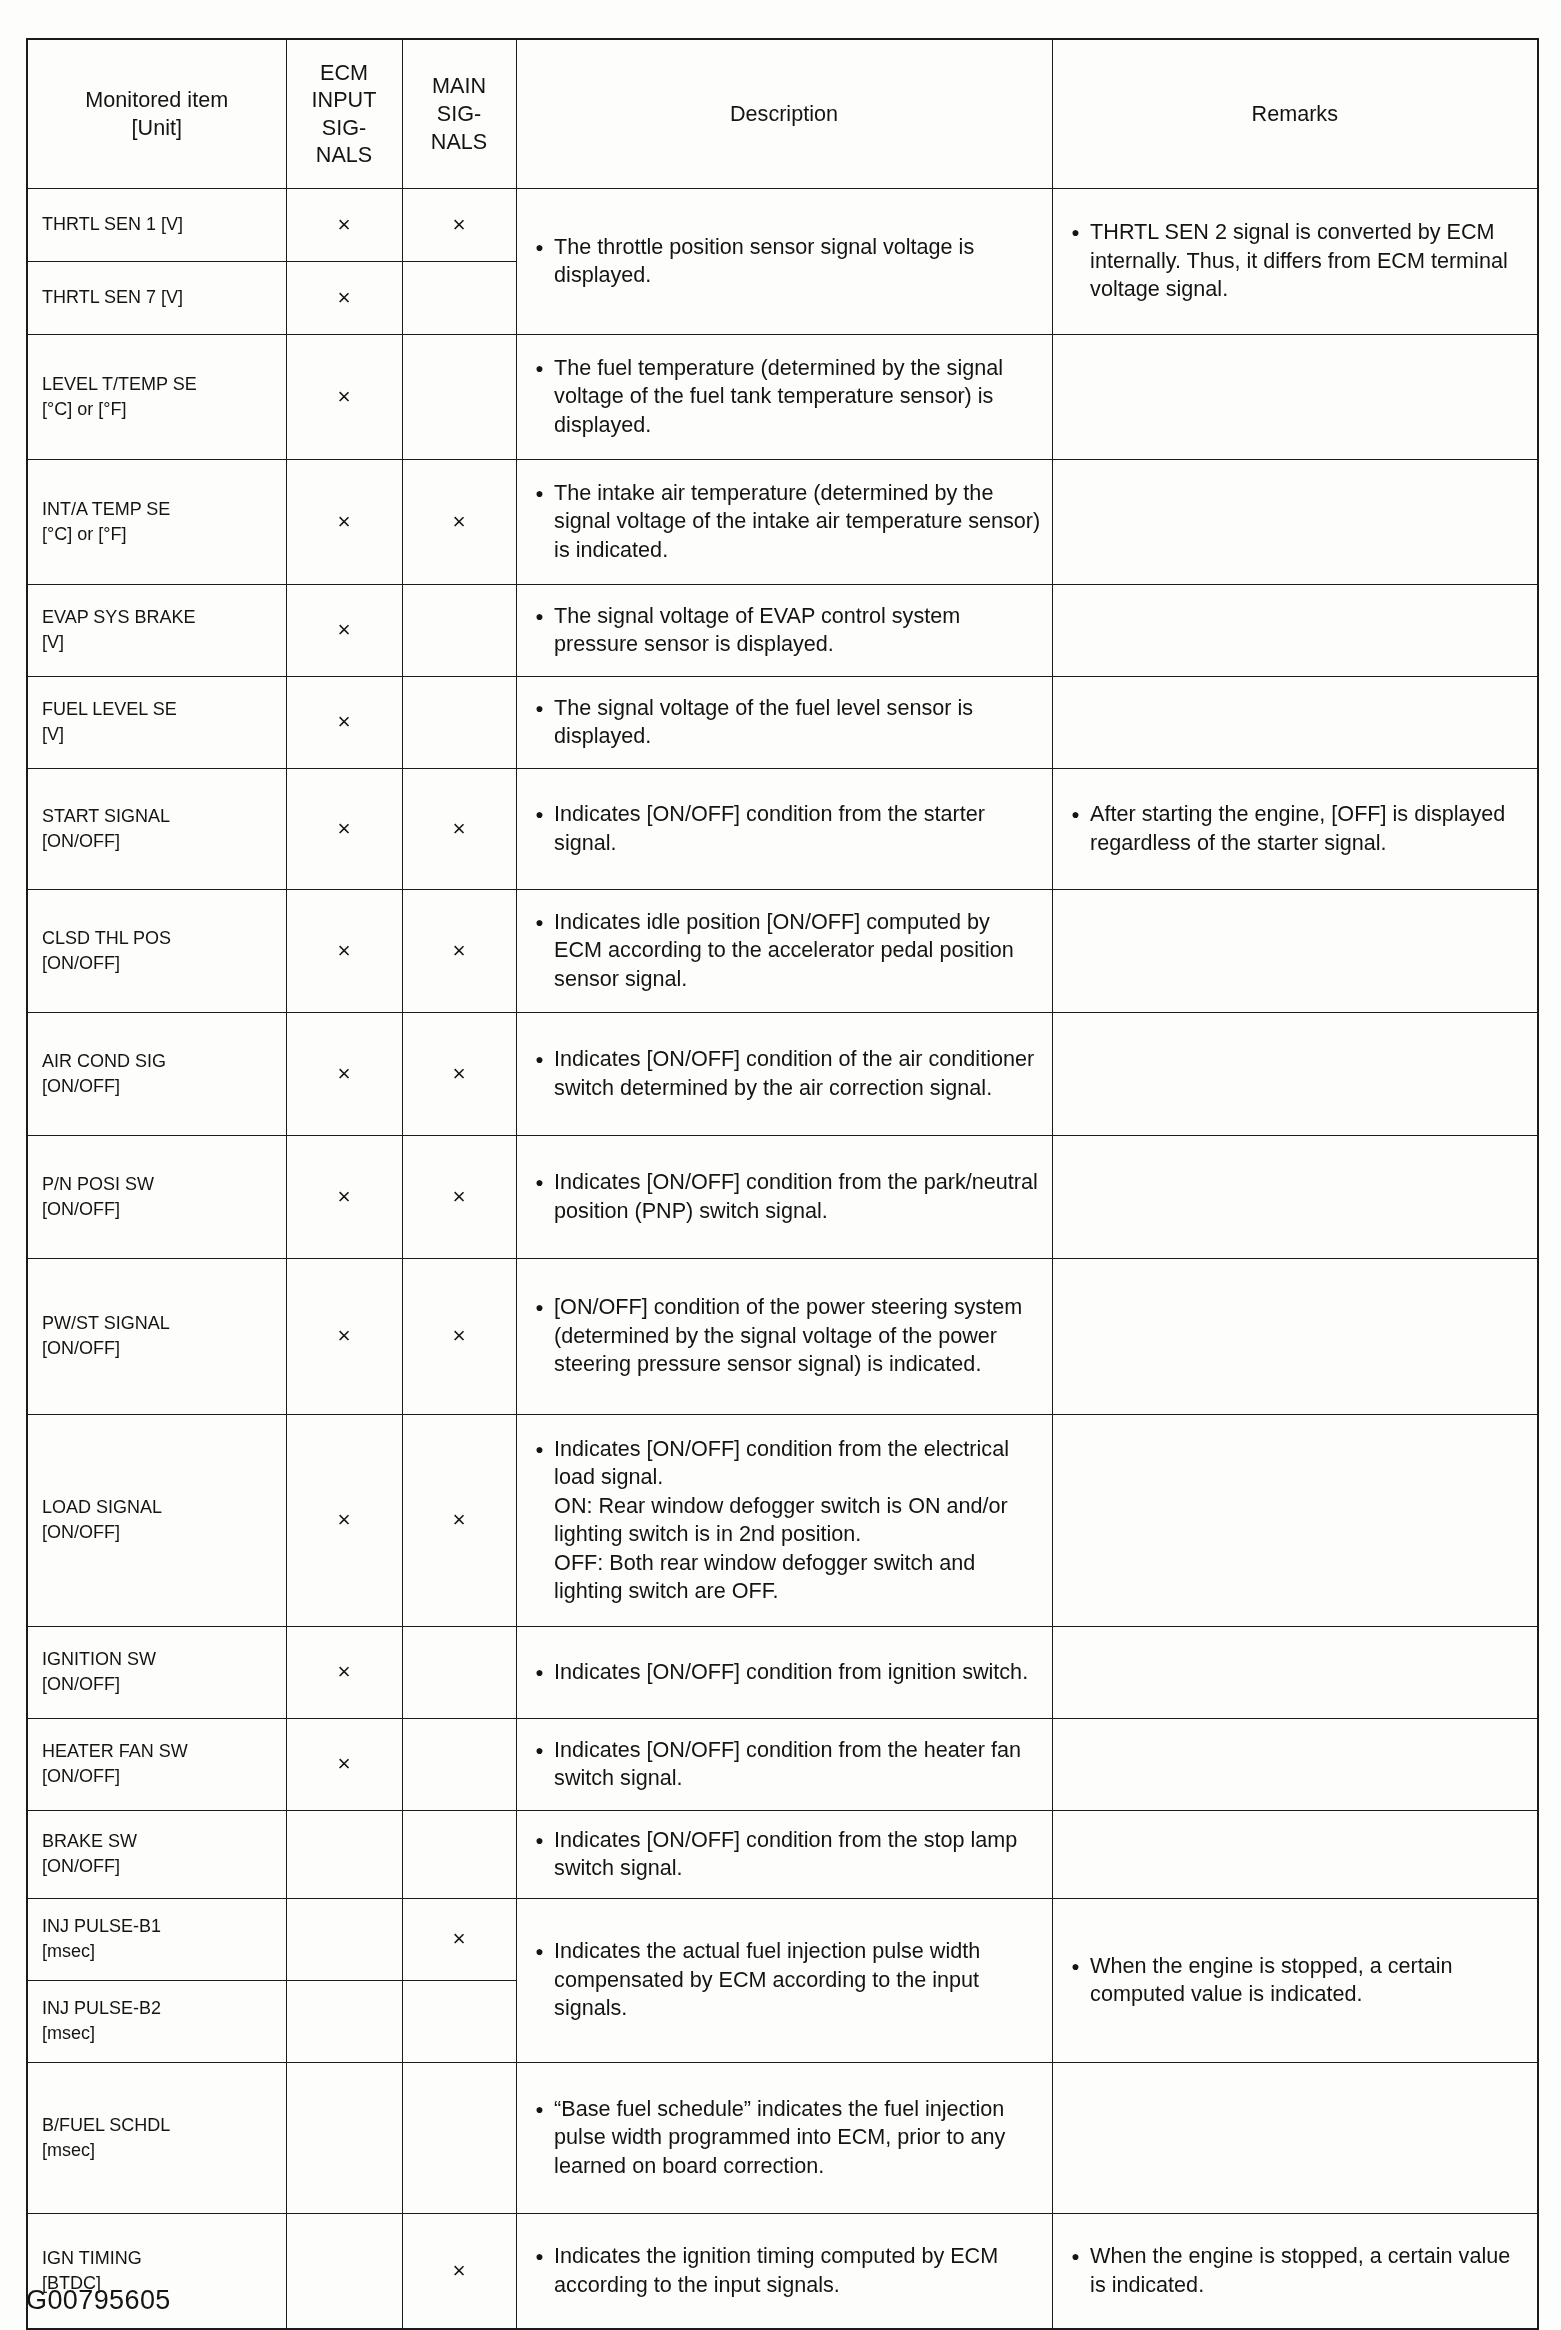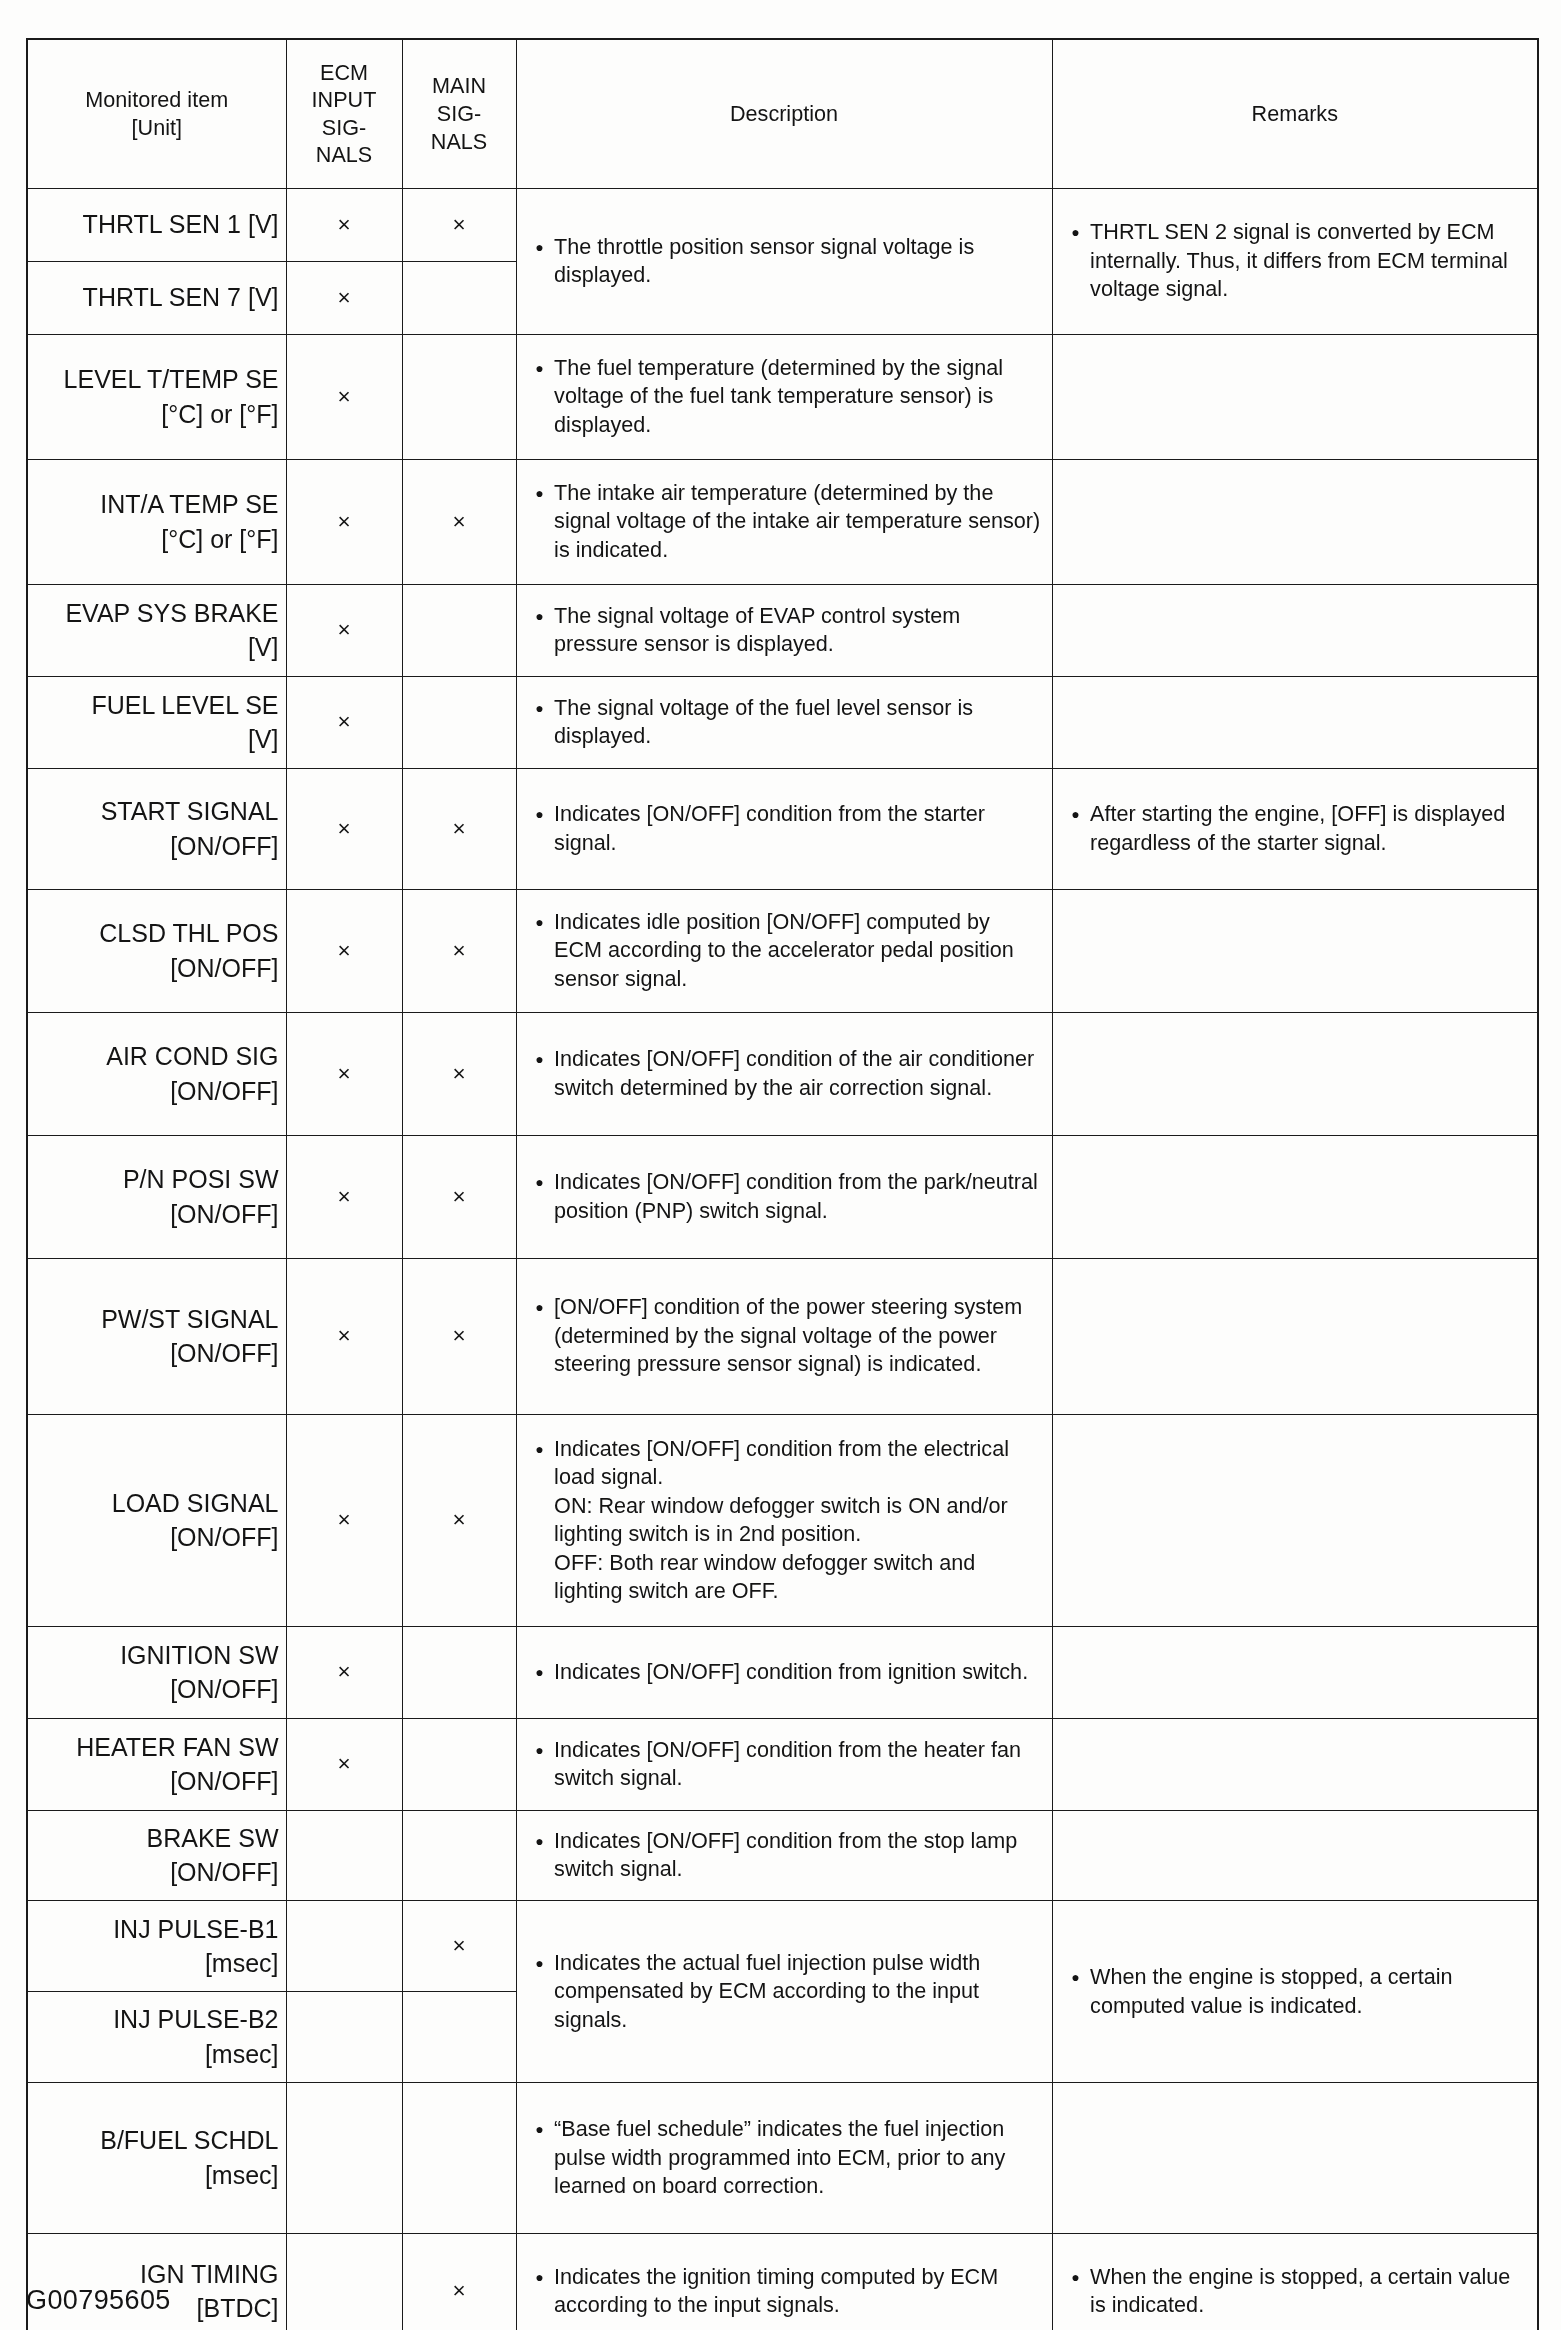--- a/index.html
+++ b/index.html
@@ -28,25 +28,25 @@
   }
   .sig thead th {
     font-weight: 400;
     font-size: 21.6px;
     line-height: 1.28;
     text-align: center;
     white-space: pre-line;
     padding: 7px 5.2px;
   }
   td.c-item {
-    font-size: 25px;
+    font-size: 18px;
     line-height: 1.38;
     padding: 10.4px 7px 10.4px 14px;
     white-space: pre-line;
-    text-align: right;
+    text-align: left;
   }
   td.c-x {
     text-align: center;
     font-size: 22.5px;
   }
   td.c-desc, td.c-rem { padding: 10.4px 10.4px 10.4px 8.6px; }
   .bullet-line { display: flex; align-items: flex-start; }
   .bullet {
     flex: none;
     width: 29px;

